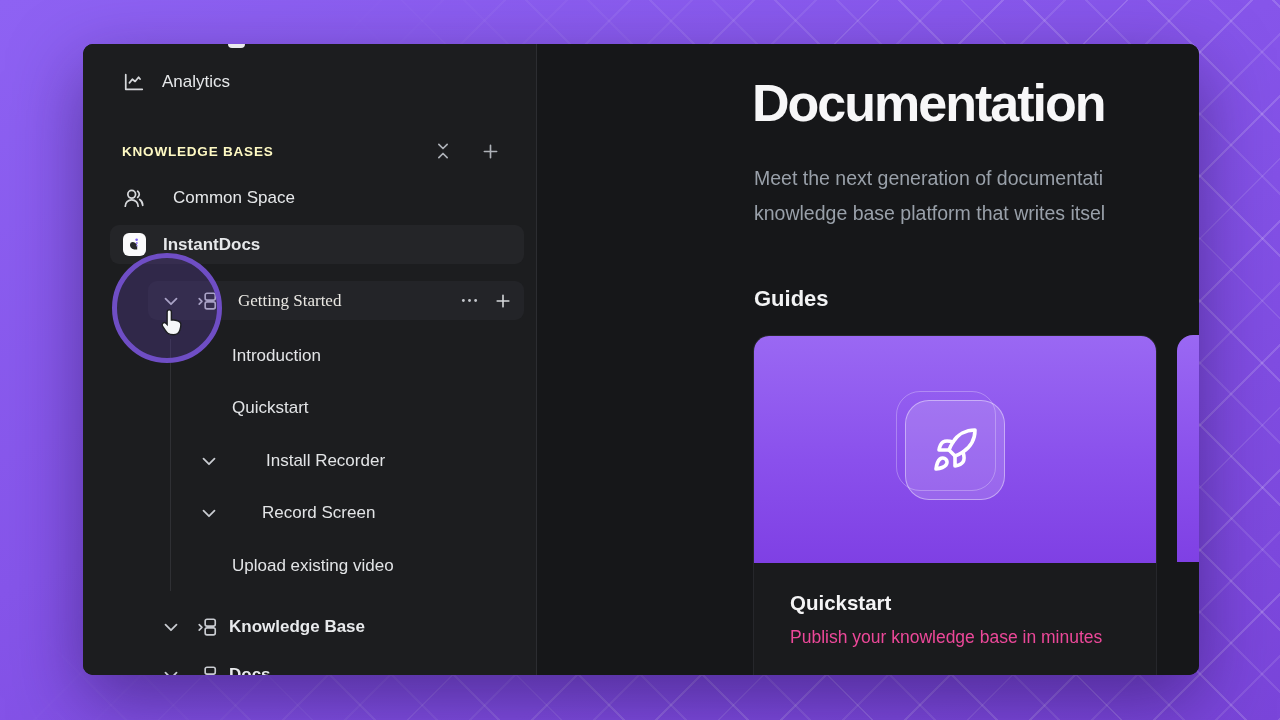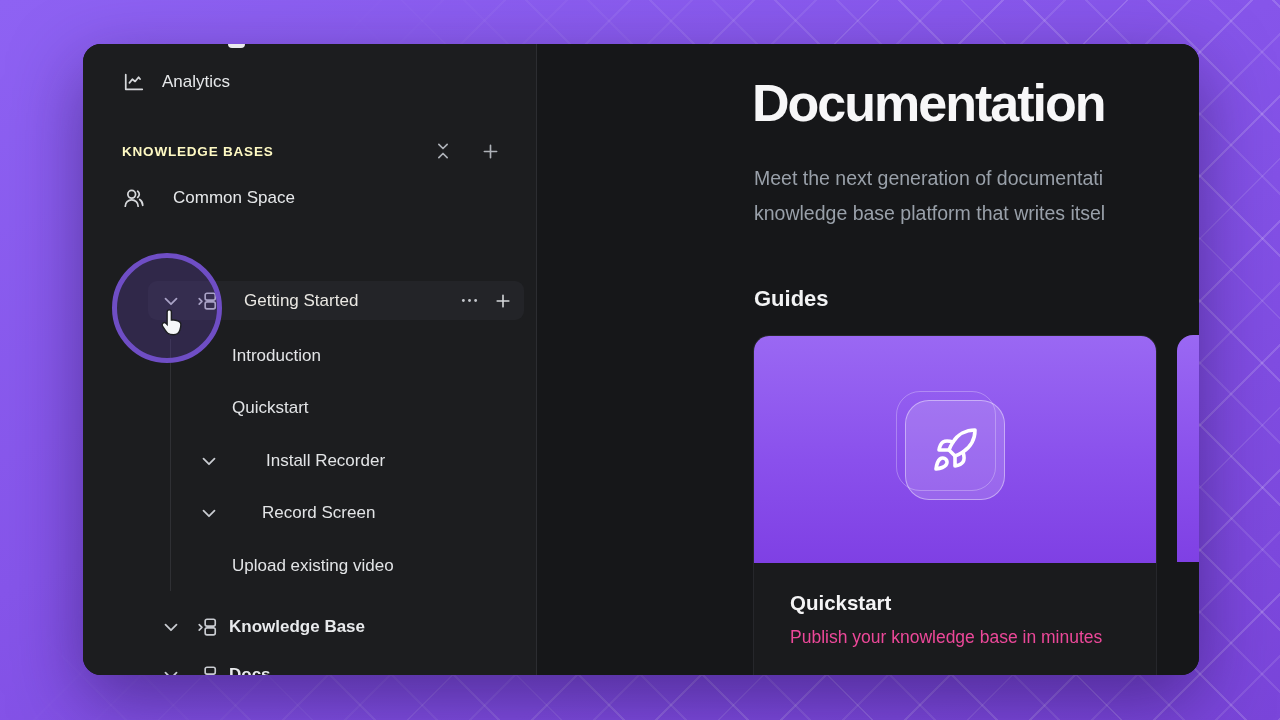--- a/index.html
+++ b/index.html
@@ -14,21 +14,21 @@
       repeating-linear-gradient(45deg,  rgba(255,255,255,.10) 0 2px, transparent 2px 44px),
       repeating-linear-gradient(-45deg, rgba(255,255,255,.10) 0 2px, transparent 2px 44px),
       repeating-linear-gradient(45deg,  rgba(255,255,255,.06) 0 2px, transparent 2px 88px),
       repeating-linear-gradient(-45deg, rgba(255,255,255,.06) 0 2px, transparent 2px 88px);
     -webkit-mask-image:linear-gradient(115deg, transparent 20%, #000 62%);
             mask-image:linear-gradient(115deg, transparent 20%, #000 62%);
   }
 
   
   .window { position:absolute; left:83px; top:44px; width:1116px; height:631px;
-            background:#161719; border-radius:18px; overflow:hidden;
+            background:#161719; border-radius:10px; overflow:hidden;
             box-shadow:0 25px 70px rgba(35,16,80,.5); }
 
   
   .sidebar { position:absolute; left:0; top:0; width:453px; height:100%;
              background:#1c1d1f; }
   .divider { position:absolute; left:453px; top:0; width:1px; height:100%; background:#2c2d31; }
 
   .srow { position:absolute; display:flex; align-items:center;
           color:#e6e8ea; font-size:17px; height:28px; }
   .srow .ic { display:flex; align-items:center; justify-content:center; color:#d6d8db; }
@@ -49,21 +49,21 @@
   .row-common { left:40px; top:140px; gap:28px; }
 
   .row-instant { left:27px; top:181px; width:414px; height:39px; background:#242528;
                  border-radius:9px; padding-left:13px; gap:17px; font-weight:bold; }
   .logo-tile { width:23px; height:23px; background:#fbfbfc; border-radius:6px;
                display:flex; align-items:center; justify-content:center; }
 
   .row-getting { left:65px; top:237px; width:376px; height:39px; background:#232428;
                  border-radius:9px; padding:0 11px 0 12px; color:#eae8e3; }
   .row-getting .node-ic { margin-left:14px; }
-  .row-getting .lbl { margin-left:26px; }
+  .row-getting .lbl { margin-left:20px;font-family:Liberation Serif, serif; }
   .row-actions { margin-left:auto; display:flex; align-items:center; gap:13px; color:#c4c7cc; }
 
   .tree-line { position:absolute; left:87px; top:295px; width:1px; height:252px; background:#2f3034; }
 
   .child { position:absolute; height:28px; display:flex; align-items:center;
            color:#e2e4e6; font-size:17px; }
   .c-intro   { left:149px; top:298px; }
   .c-quick   { left:149px; top:350px; }
   .c-install { left:115px; top:403px; gap:46px; }
   .c-record  { left:115px; top:455px; gap:42px; }
@@ -153,20 +153,31 @@
           <svg width="22" height="22" viewBox="0 0 24 24" fill="none" stroke="currentColor" stroke-width="1.9" stroke-linecap="round" stroke-linejoin="round">
               <circle cx="9.5" cy="8" r="4.2"></circle>
               <path d="M16.5 21a7 7 0 0 0-14 0"></path>
               <path d="M16 4.6a4.2 4.2 0 0 1 0 6.8"></path>
               <path d="M21.5 20c0-2.8-1.6-5.2-3.3-6.4"></path>
             </svg>
         </span>
         <span class="lbl">Common Space</span>
       </div>
 
+      <div class="srow row-instant">
+        <span class="logo-tile">
+          <svg width="17" height="17" viewBox="0 0 24 24">
+              <path d="M6.5 9.5a6.2 6.2 0 0 1 9.3 5.4V19h-3.6A6.2 6.2 0 0 1 6.5 9.5z" fill="#27282b"></path>
+              <circle cx="15" cy="5.3" r="1.8" fill="#7a5cf0"></circle>
+              <circle cx="15.3" cy="9.8" r="1.4" fill="#8e74f2"></circle>
+              <circle cx="15.5" cy="13.6" r="1.1" fill="#a38ef5"></circle>
+            </svg>
+        </span>
+        <span class="lbl">InstantDocs</span>
+      </div>
 
       <div class="srow row-getting">
         <span class="ic">
           <svg width="22" height="22" viewBox="0 0 24 24" fill="none" stroke="#c9ccd1" stroke-width="1.9" stroke-linecap="round" stroke-linejoin="round">
               <path d="m6 9.5 6 6 6-6"></path>
             </svg>
         </span>
         <span class="ic node-ic">
           <svg width="22" height="22" viewBox="0 0 24 24" fill="none" stroke="#c9ccd1" stroke-width="1.8" stroke-linecap="round" stroke-linejoin="round">
               <path d="m3.5 9.5 3 3-3 3"></path>

